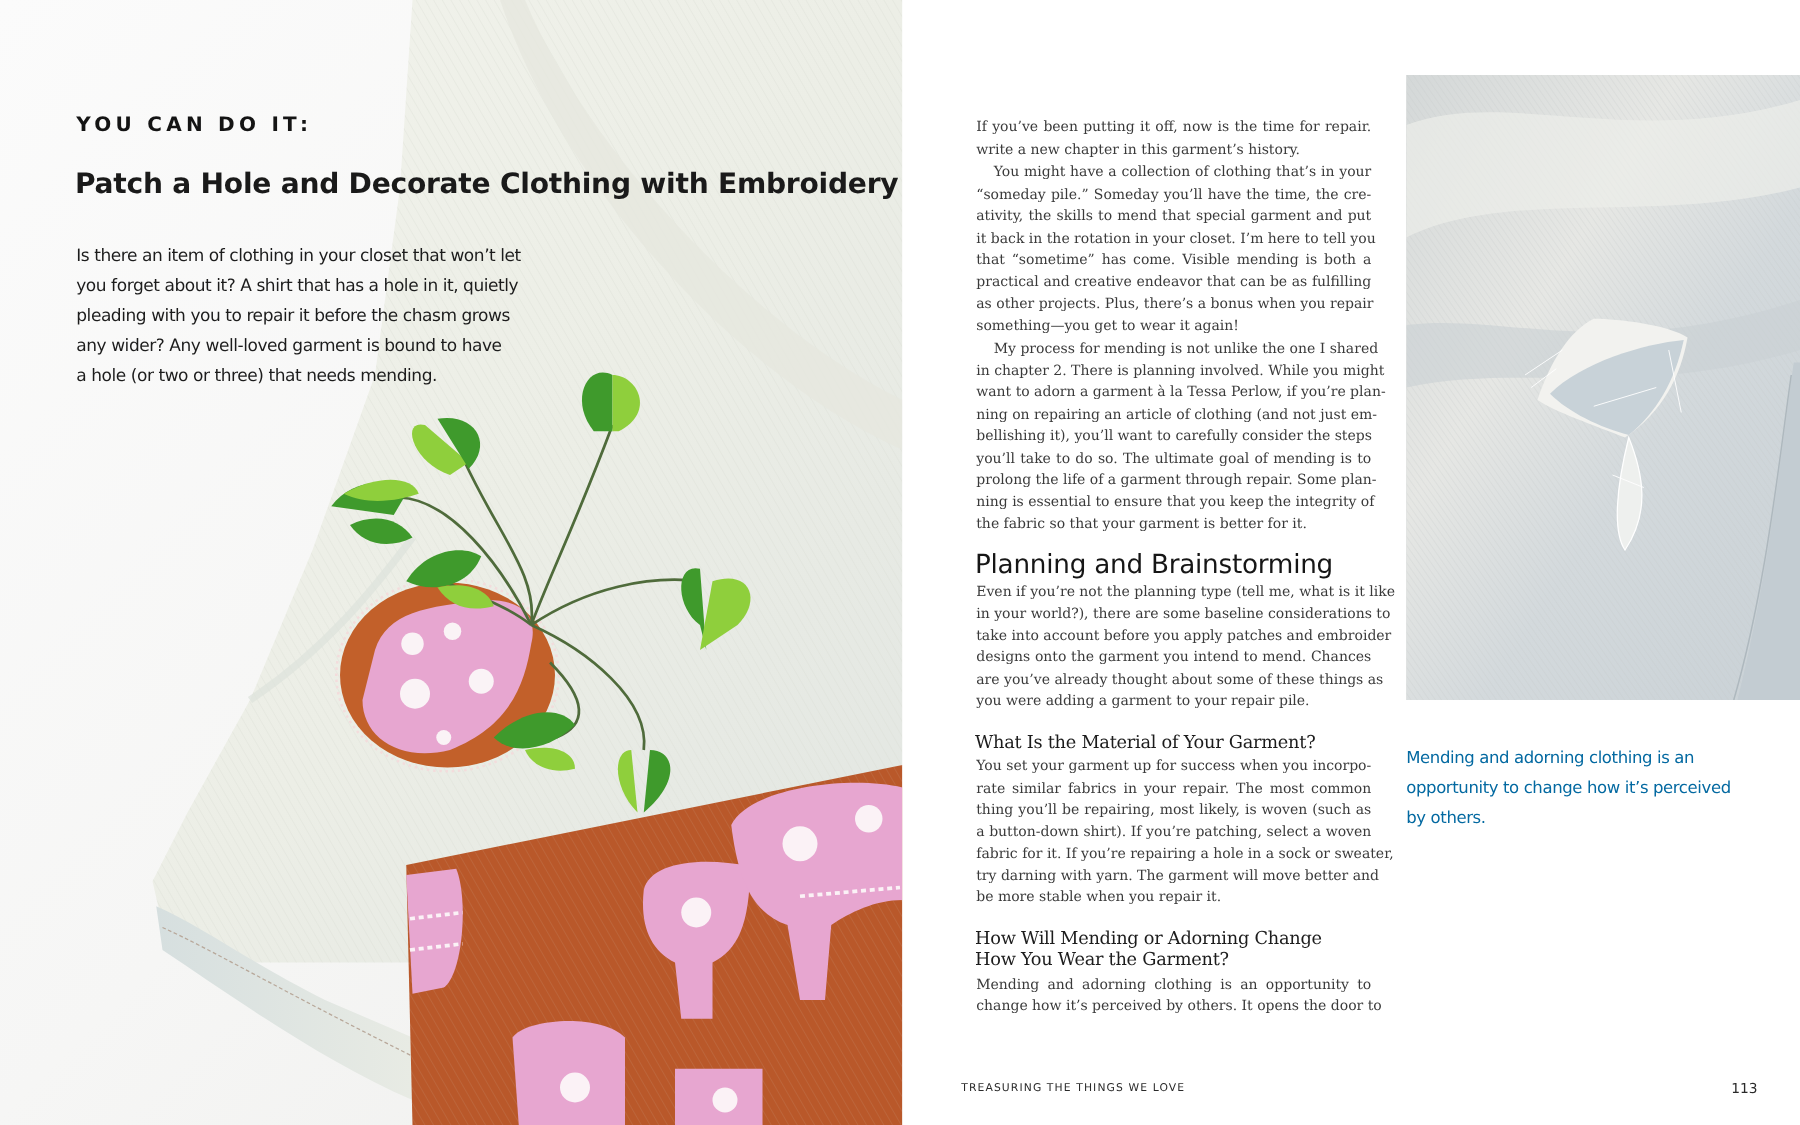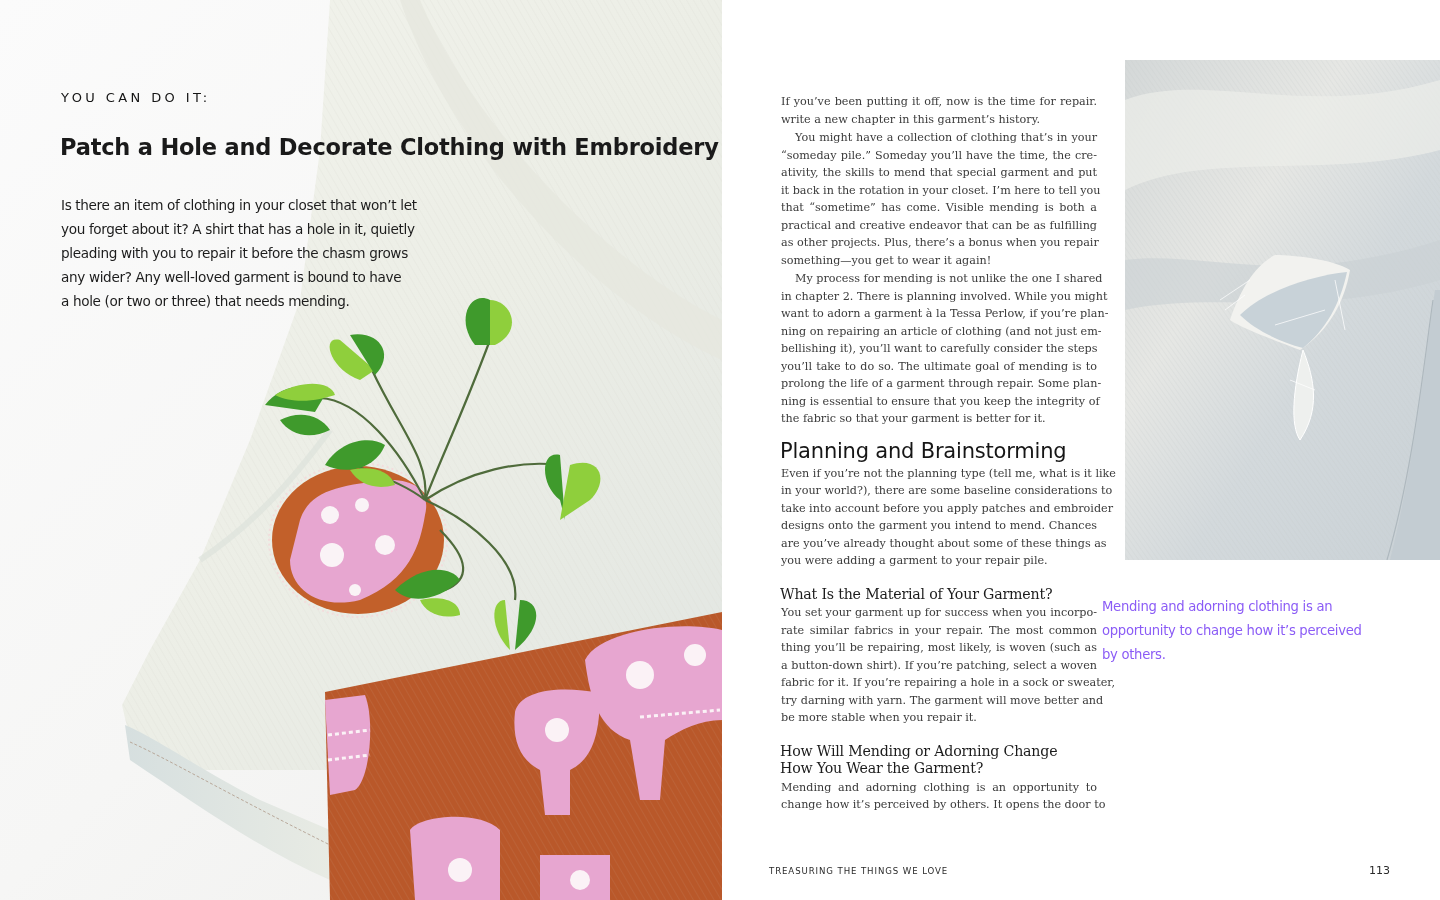--- a/index.html
+++ b/index.html
@@ -14,22 +14,22 @@
   .left-page {
     position: absolute; left: 0; top: 0; width: 722px; height: 900px;
     background: linear-gradient(135deg, #fbfbfb 0%, #f6f6f5 55%, #efefed 100%);
     overflow: hidden;
   }
   .photo-layer { position: absolute; inset: 0; }
   .photo-layer svg { width: 100%; height: 100%; display: block; }
 
   .eyebrow {
     position: absolute; left: 61px; top: 90px;
-    font-family: "DejaVu Sans", sans-serif; font-weight: normal;
-    font-size: 13px; letter-spacing: 3.4px; color: #141414;
+    font-family: "DejaVu Sans", sans-serif; font-weight: bold;
+    font-size: 16px; letter-spacing: 3.4px; color: #141414;
   }
   .left-title {
     position: absolute; left: 60px; top: 134px;
     font-family: "DejaVu Sans", sans-serif; font-weight: bold;
     font-size: 22.5px; color: #1a1a1a; letter-spacing: -0.2px; white-space: nowrap;
   }
   .left-intro {
     position: absolute; left: 61px; top: 193px; width: 340px;
     font-family: "DejaVu Sans", sans-serif; font-size: 13.6px; line-height: 24px;
     color: #1c1c1c; letter-spacing: -0.35px;
@@ -58,31 +58,31 @@
     line-height: 17.5px; margin: 0; letter-spacing: -0.2px; white-space: nowrap;
   }
   .h3.first { margin-top: 16px; }
   .h3.second { margin-top: 16px; }
   .photo-right {
     position: absolute; left: 403px; top: 60px; width: 315px; height: 500px;
     overflow: hidden; background: #d9dcdc;
   }
   .photo-right svg { width: 100%; height: 100%; display: block; }
   .caption {
-    position: absolute; left: 380px; top: 595px; width: 290px;
+    position: absolute; left: 403px; top: 595px; width: 290px;
     font-family: "DejaVu Sans", sans-serif; font-size: 13.2px; line-height: 24px;
-    color: #8b5cf6; letter-spacing: -0.3px;
+    color: #0369a1; letter-spacing: -0.3px;
   }
   .caption .line { display: block; white-space: nowrap; }
   .footer-running {
     position: absolute; left: 47px; top: 866px;
     font-family: "DejaVu Sans", sans-serif; font-size: 8.6px; letter-spacing: 0.9px; color: #2a2a2a;
   }
   .footer-folio {
-    position: absolute; left: 647px; top: 864px;
+    position: absolute; left: 663px; top: 864px;
     font-family: "DejaVu Sans", sans-serif; font-size: 11px; color: #2a2a2a;
   }
 </style>
 </head>
 <body>
 
 <div class="spread">
 
   <div class="left-page">
     <div class="photo-layer">

